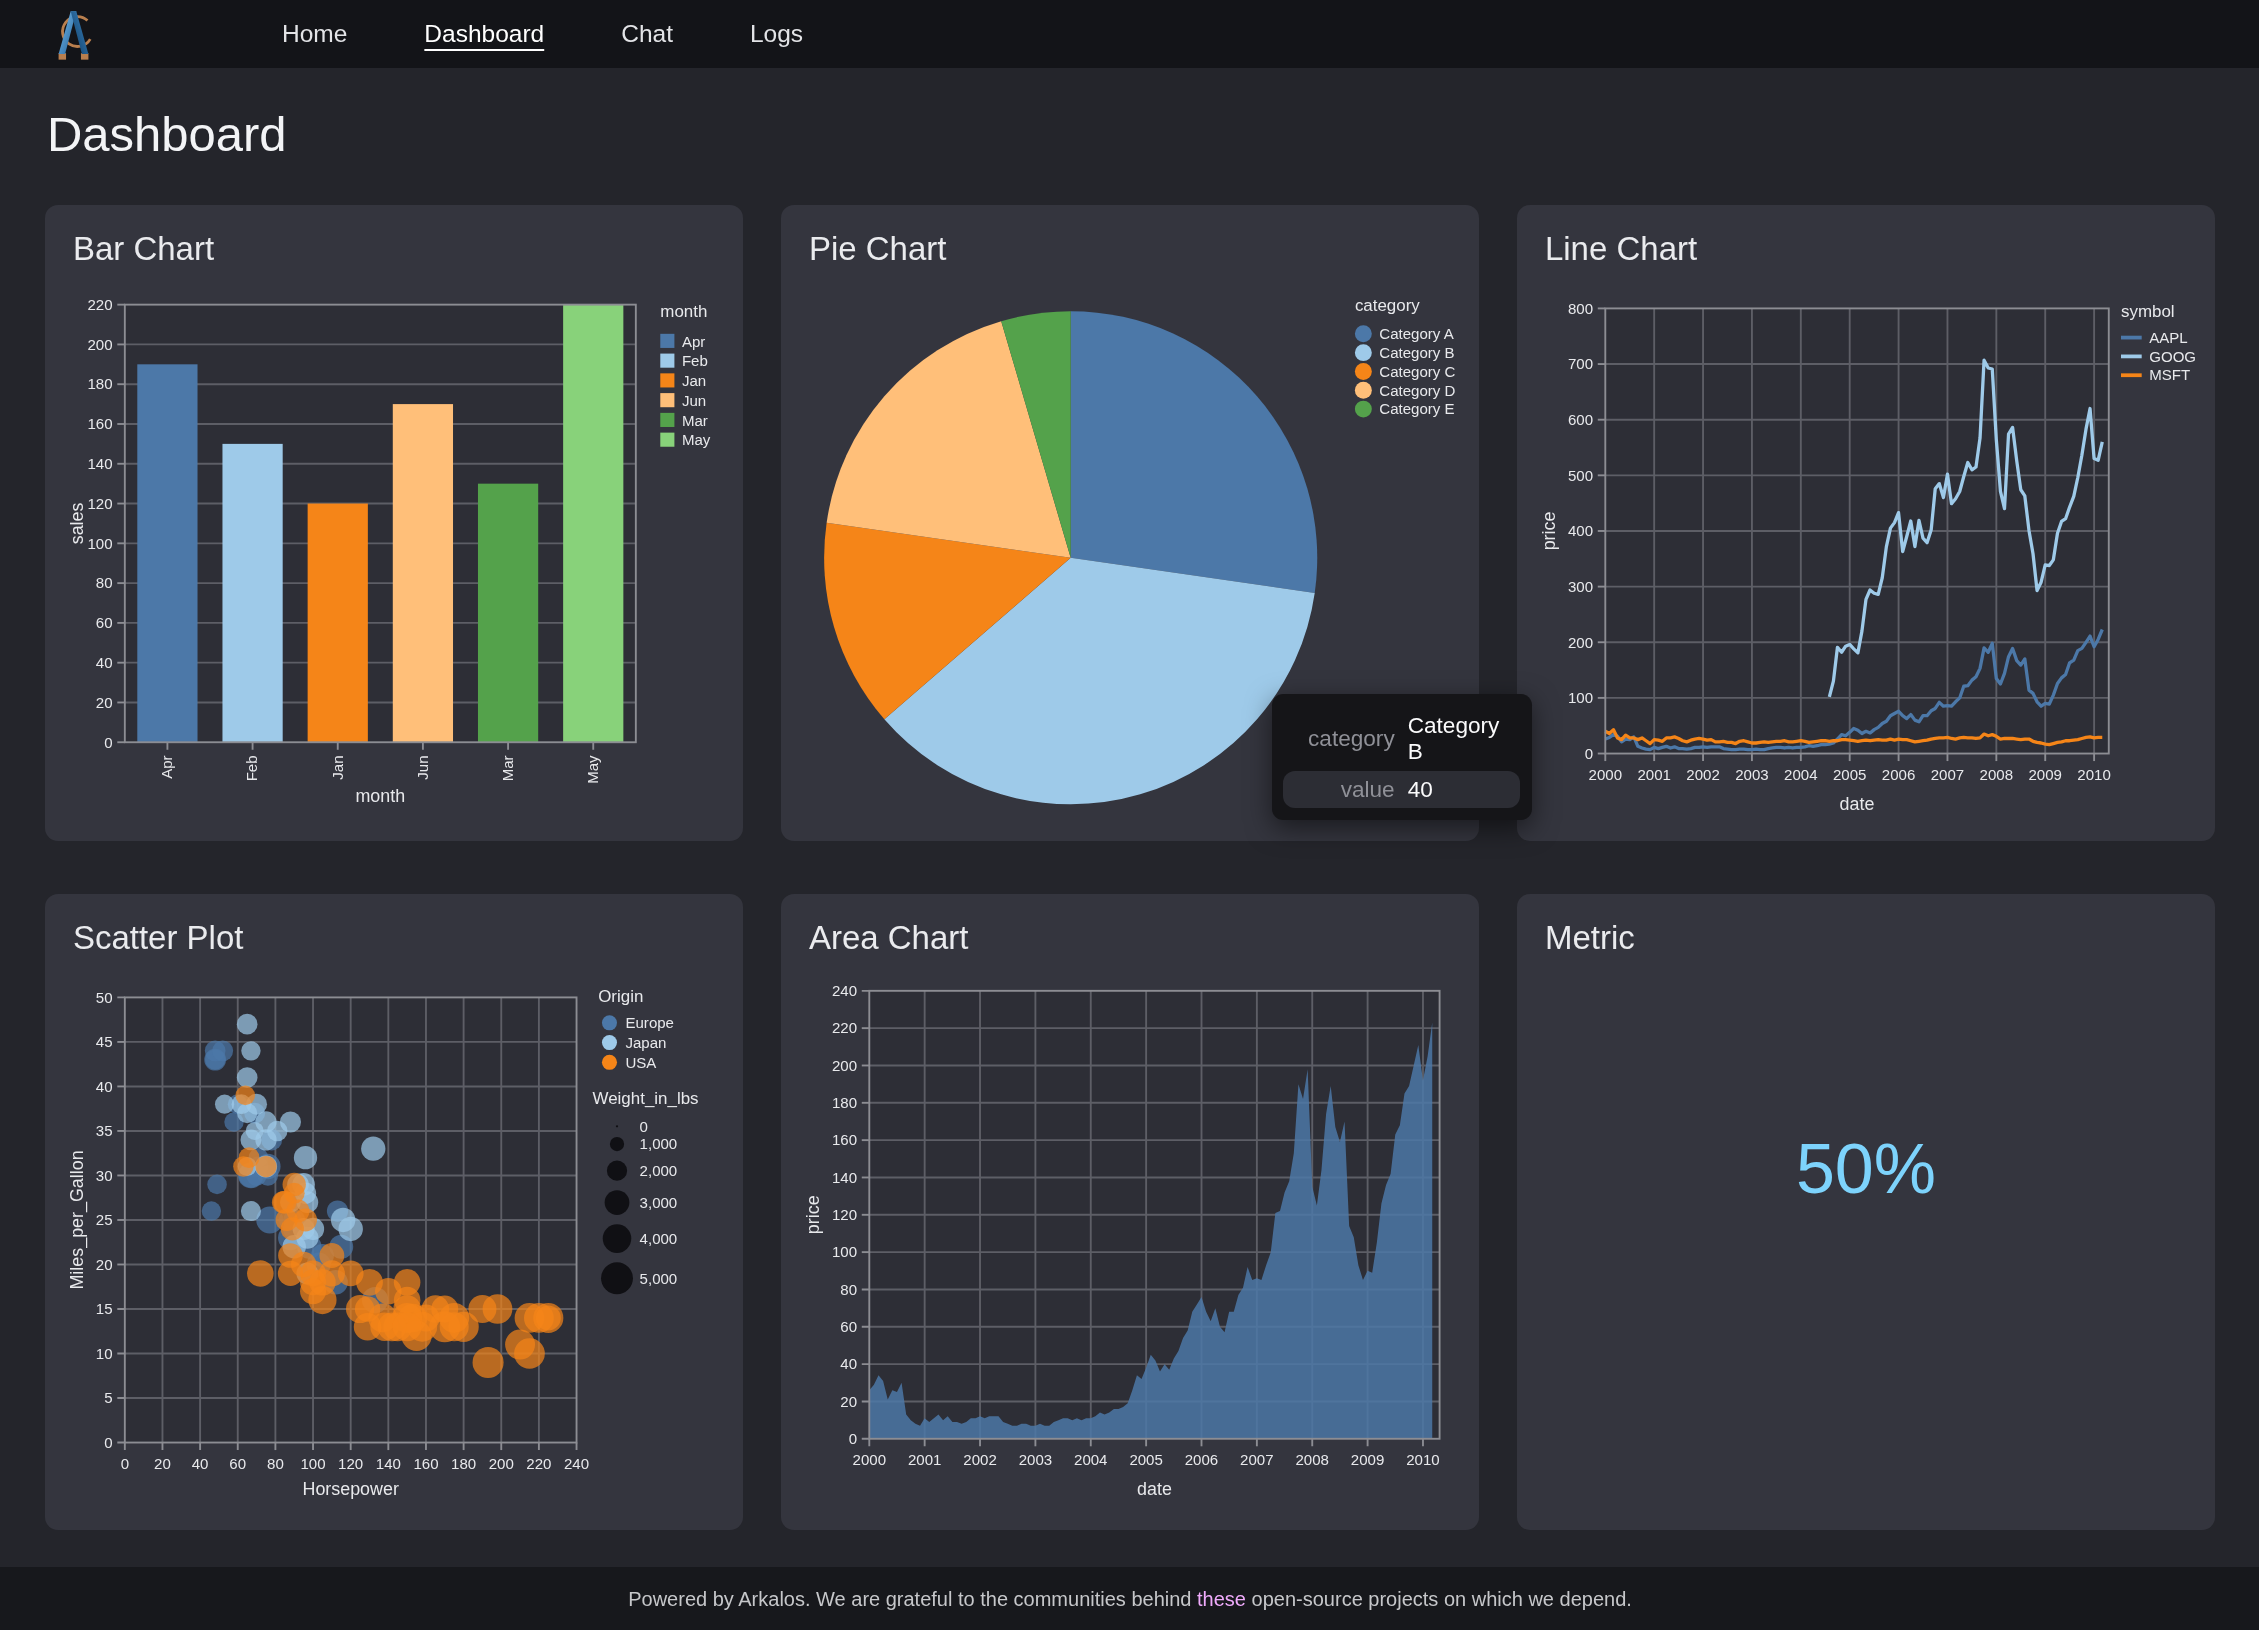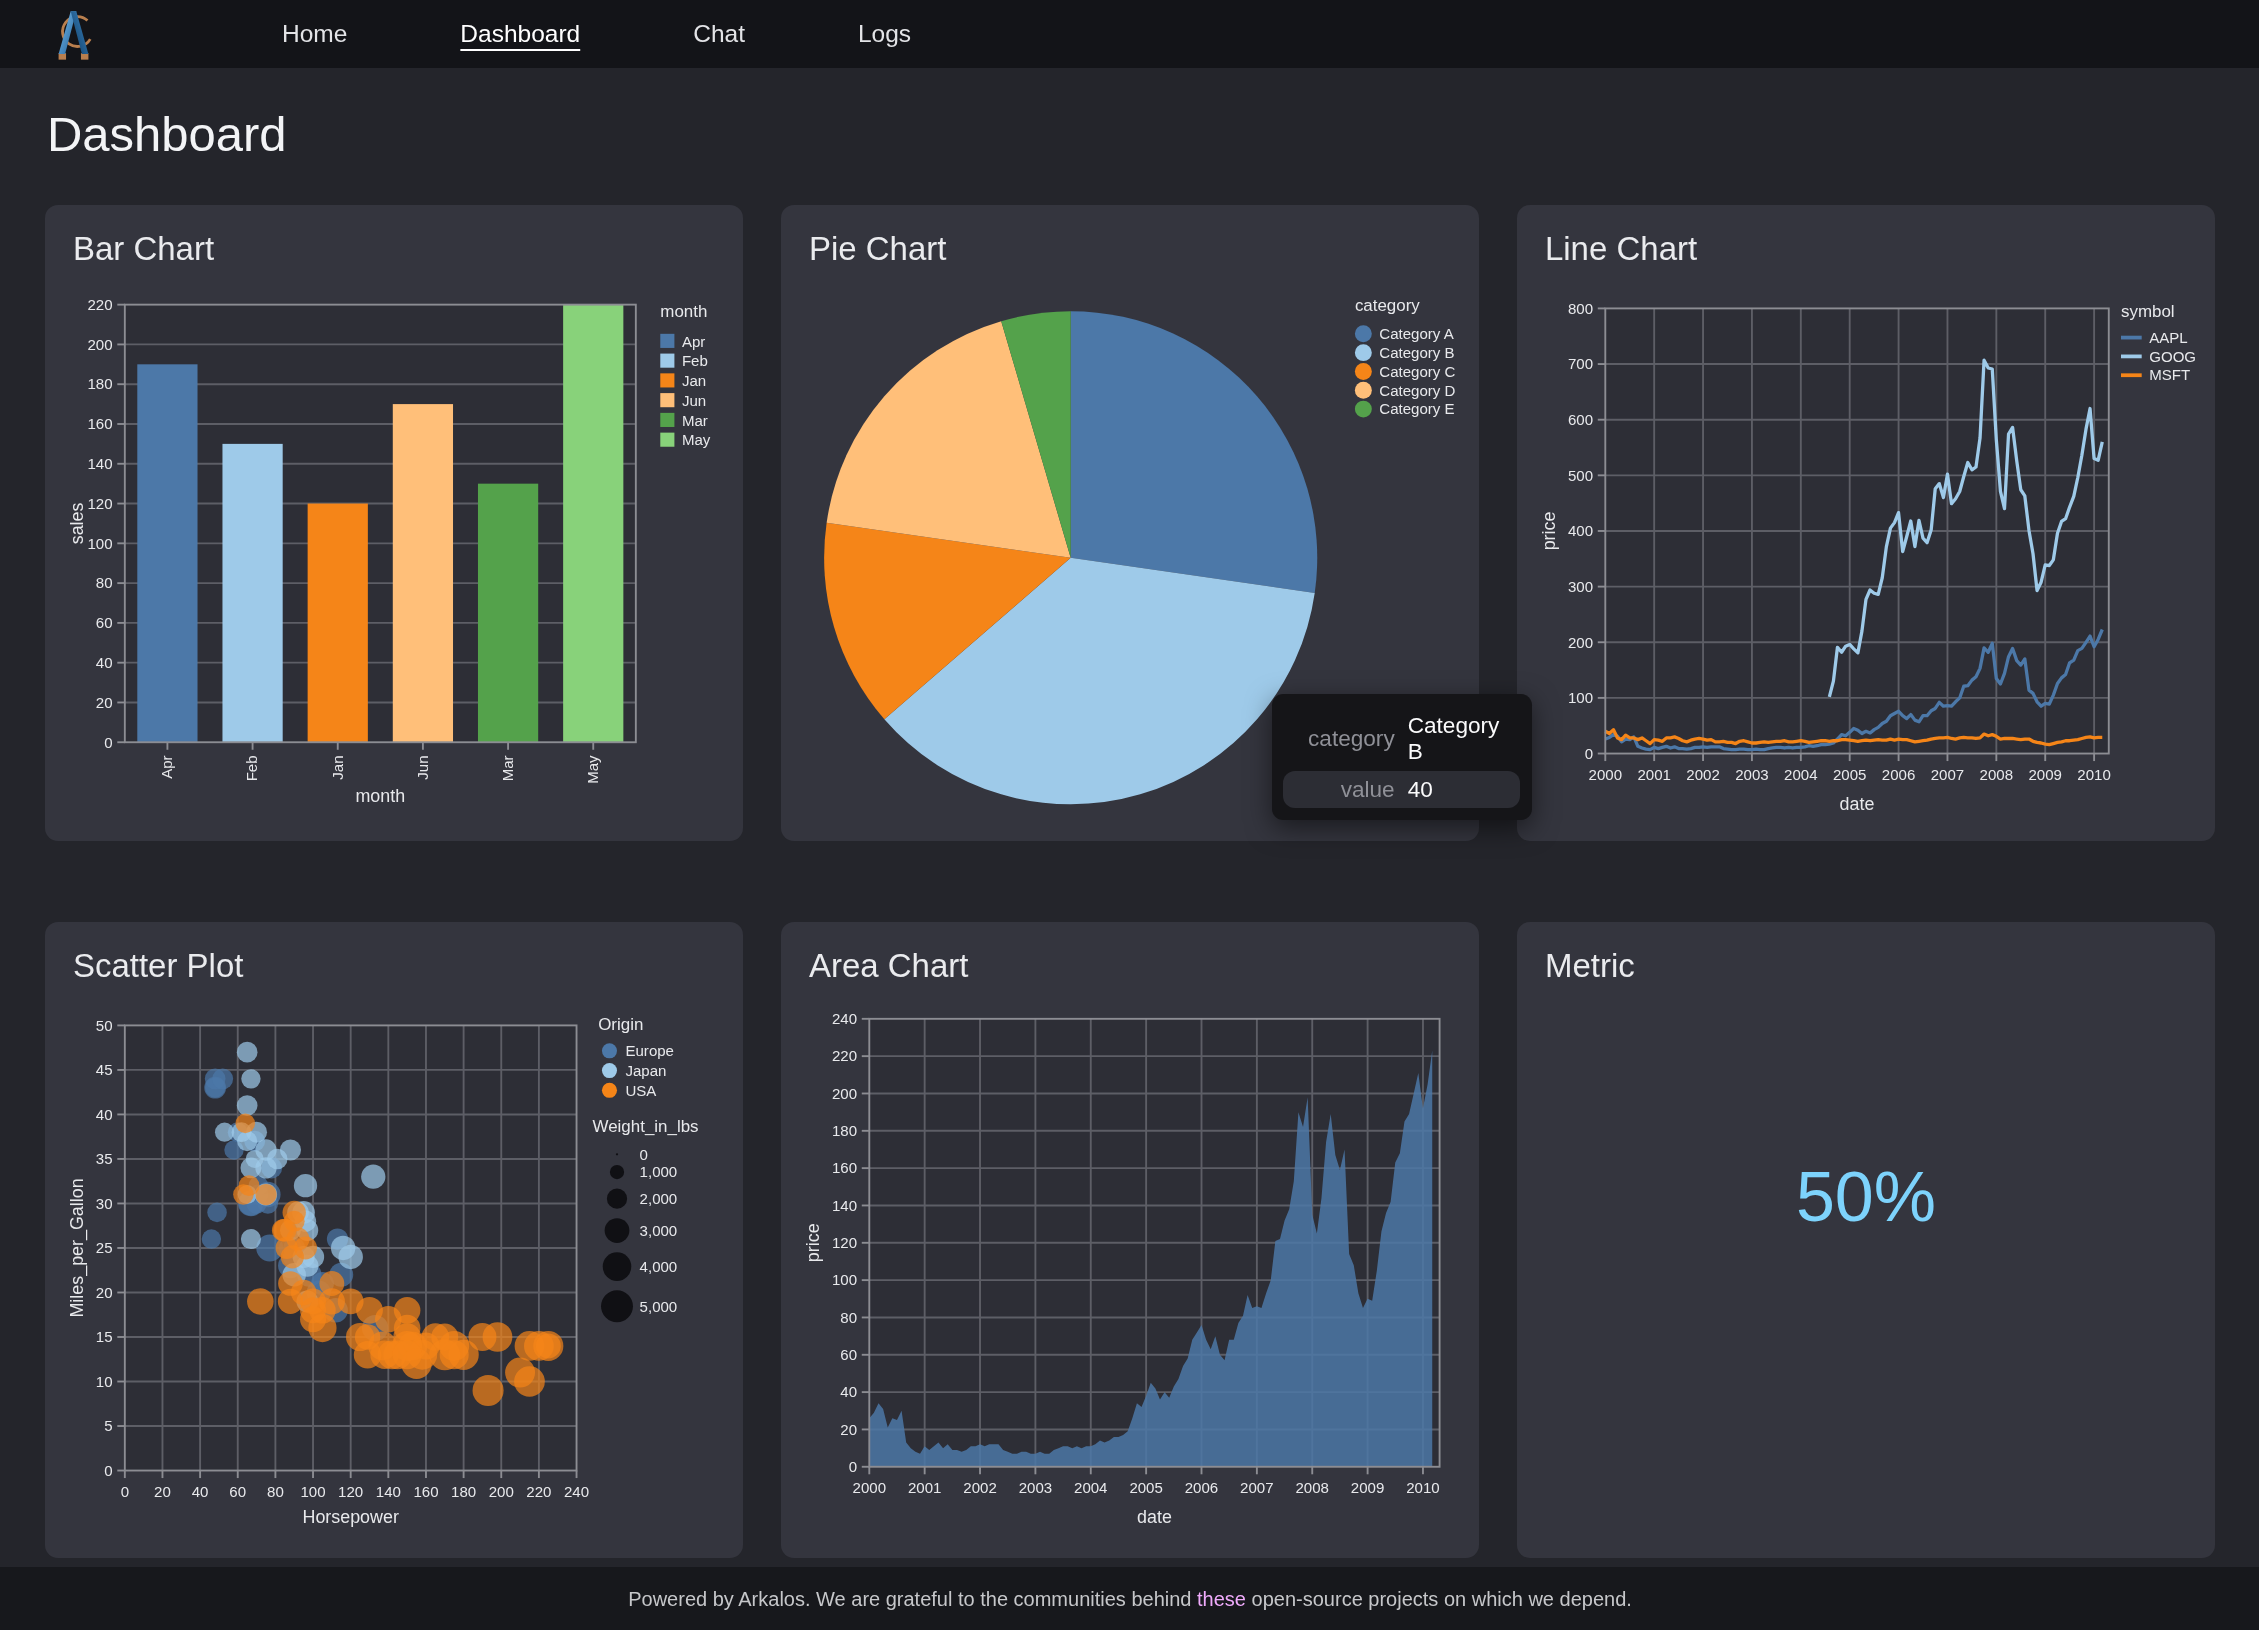--- a/index.html
+++ b/index.html
@@ -3,27 +3,27 @@
 <meta charset="utf-8">
 <style>
   html,body{margin:0;padding:0;}
   body{
     width:2260px;height:1631px;position:relative;overflow:hidden;
     background:#24252b;color:#edeef0;
     font-family:"Liberation Sans","DejaVu Sans",sans-serif;
   }
   
   .nav{height:68px;background:#131418;display:flex;align-items:center;padding-left:53px;}
-  .nav-items{display:flex;gap:113px;margin-left:188px;}
+  .nav-items{display:flex;gap:77px;margin-left:188px;}
   .nav-item{font-size:24.5px;color:#e3e4e7;text-decoration:none;cursor:pointer;}
   .nav-item.active{color:#ffffff;text-decoration:underline;text-underline-offset:6.6px;text-decoration-thickness:1.9px;}
   
   .main{padding:0 45px;}
   h1.page-title{font-size:49px;font-weight:400;color:#f3f4f6;margin:38px 0 0 1.9px;line-height:1.15;}
-  .grid{display:grid;grid-template-columns:repeat(3,1fr);grid-template-rows:636px 636px;gap:81px 38px;margin-top:43px;}
+  .grid{display:grid;grid-template-columns:repeat(3,1fr);grid-template-rows:636px 636px;gap:53px 38px;margin-top:43px;}
   .card{background:#34353e;border-radius:13px;padding:22.6px 26px;box-sizing:border-box;overflow:hidden;display:flex;flex-direction:column;}
   .card-title{font-size:33px;font-weight:400;color:#eaebee;margin:1.9px 0 15px 1.9px;}
   .chart-svg{display:block;overflow:visible;}
   svg text{fill:#e8e9ec;}
   .tick-label{font-size:16px;}
   .axis-title{font-size:19px;}
   .legend-title{font-size:18px;}
   .legend-label{font-size:16px;}
   
   .metric-box{height:395px;display:flex;align-items:center;justify-content:center;}

